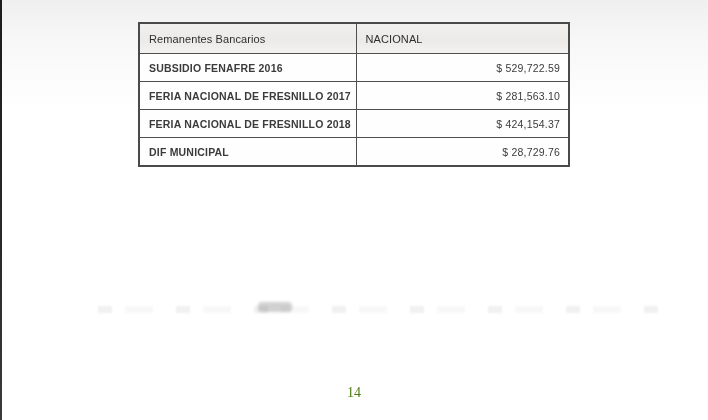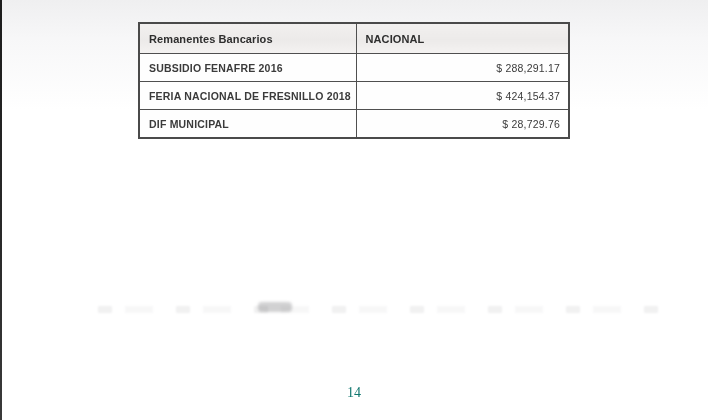--- a/index.html
+++ b/index.html
@@ -72,21 +72,21 @@
   table.remanentes col.c-label  { width: 217px; }
   table.remanentes col.c-amount { width: 213px; }
   table.remanentes th, table.remanentes td {
     border: 1.4px solid #4f4f4f;
     overflow: hidden;
     white-space: nowrap;
   }
   table.remanentes thead th {
     height: 29px;
     font-size: 11px;
-    font-weight: bold;
+    font-weight: normal;
     color: #2e2e2e;
     text-align: left;
     padding: 0 0 0 9px;
     letter-spacing: 0.1px;
     background: linear-gradient(to bottom, #f2f0ef 0%, #eceae9 55%, #f4f2f1 100%);
     margin-left: 32px;
   }
   table.remanentes tbody td {
     height: 27px;
     font-size: 10.5px;
@@ -97,21 +97,21 @@
   td.label-cell  { text-align: left;  padding: 0 0 0 9px; font-weight: bold; }
   td.amount-cell { text-align: right; padding: 0 8px 0 0; }
   .page-number {
     position: absolute;
     left: 0;
     top: 385px;
     width: 100%;
     text-align: center;
     font-family: "Liberation Serif", serif;
     font-size: 14px;
-    color: #0f766e;
+    color: #4d7c0f;
   }
 </style>
 </head>
 <body>
 
 <div class="page">
 
   <div class="top-shade"></div>
   <div class="edge-line"></div>
 
@@ -122,23 +122,27 @@
     </colgroup>
     <thead>
       <tr>
         <th>Remanentes Bancarios</th>
         <th>NACIONAL</th>
       </tr>
     </thead>
     <tbody>
     <tr>
       <td class="label-cell">SUBSIDIO FENAFRE 2016</td>
-      <td class="amount-cell">$ 288,291.17</td>
+      <td class="amount-cell">$ 529,722.59</td>
     </tr>
 
+    <tr>
+      <td class="label-cell">FERIA NACIONAL DE FRESNILLO 2017</td>
+      <td class="amount-cell">$ 281,563.10</td>
+    </tr>
 
 
     <tr>
       <td class="label-cell">FERIA NACIONAL DE FRESNILLO 2018</td>
       <td class="amount-cell">$ 424,154.37</td>
     </tr>
 
 
     <tr>
       <td class="label-cell">DIF MUNICIPAL</td>

